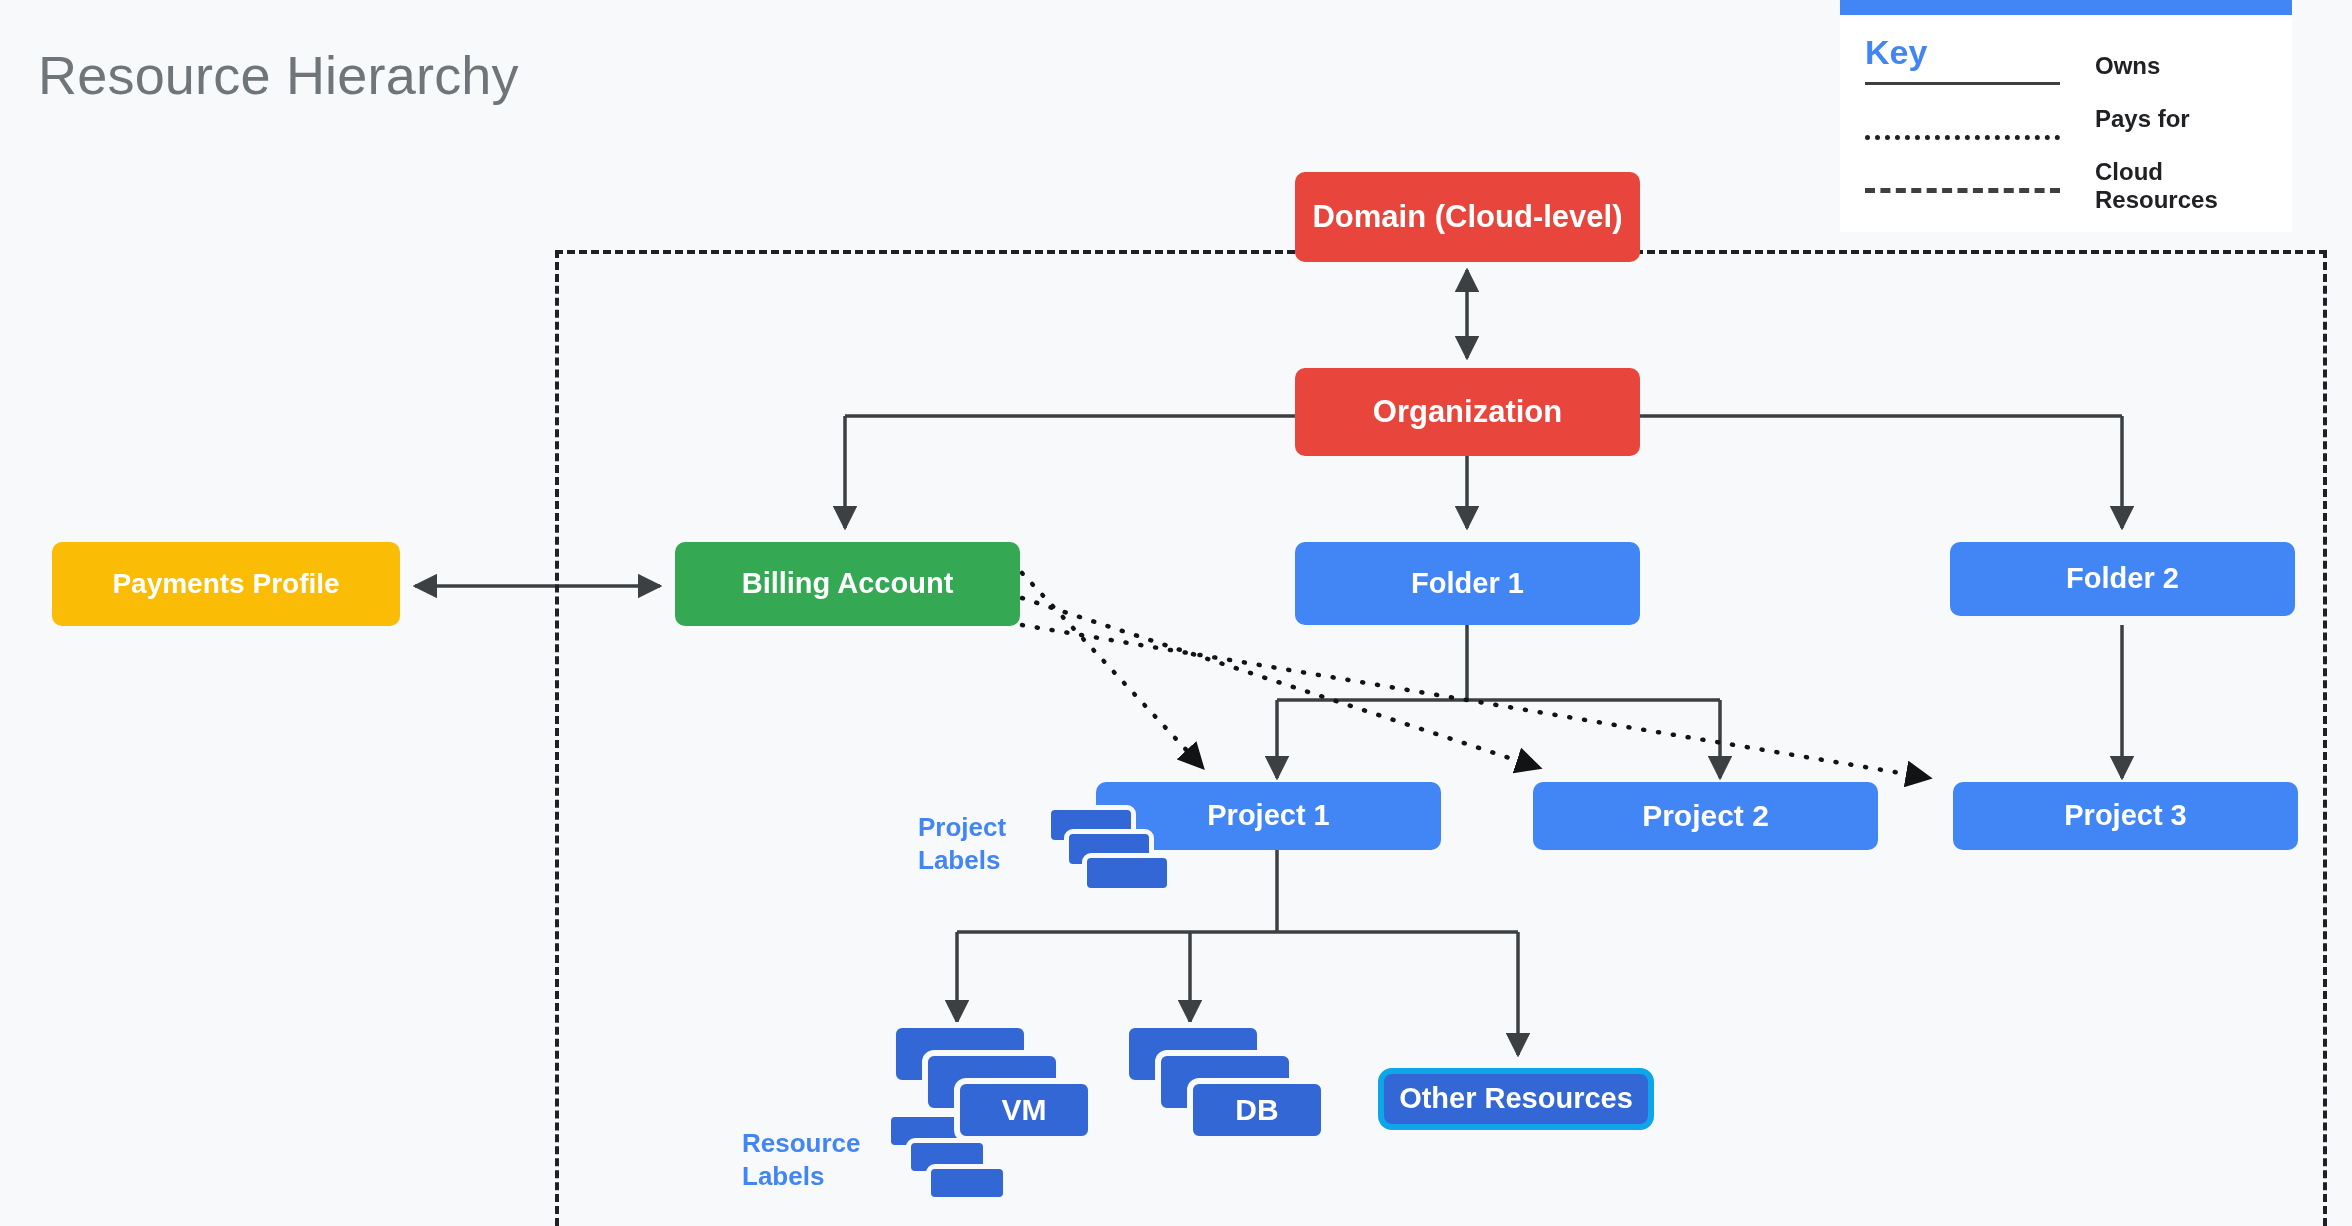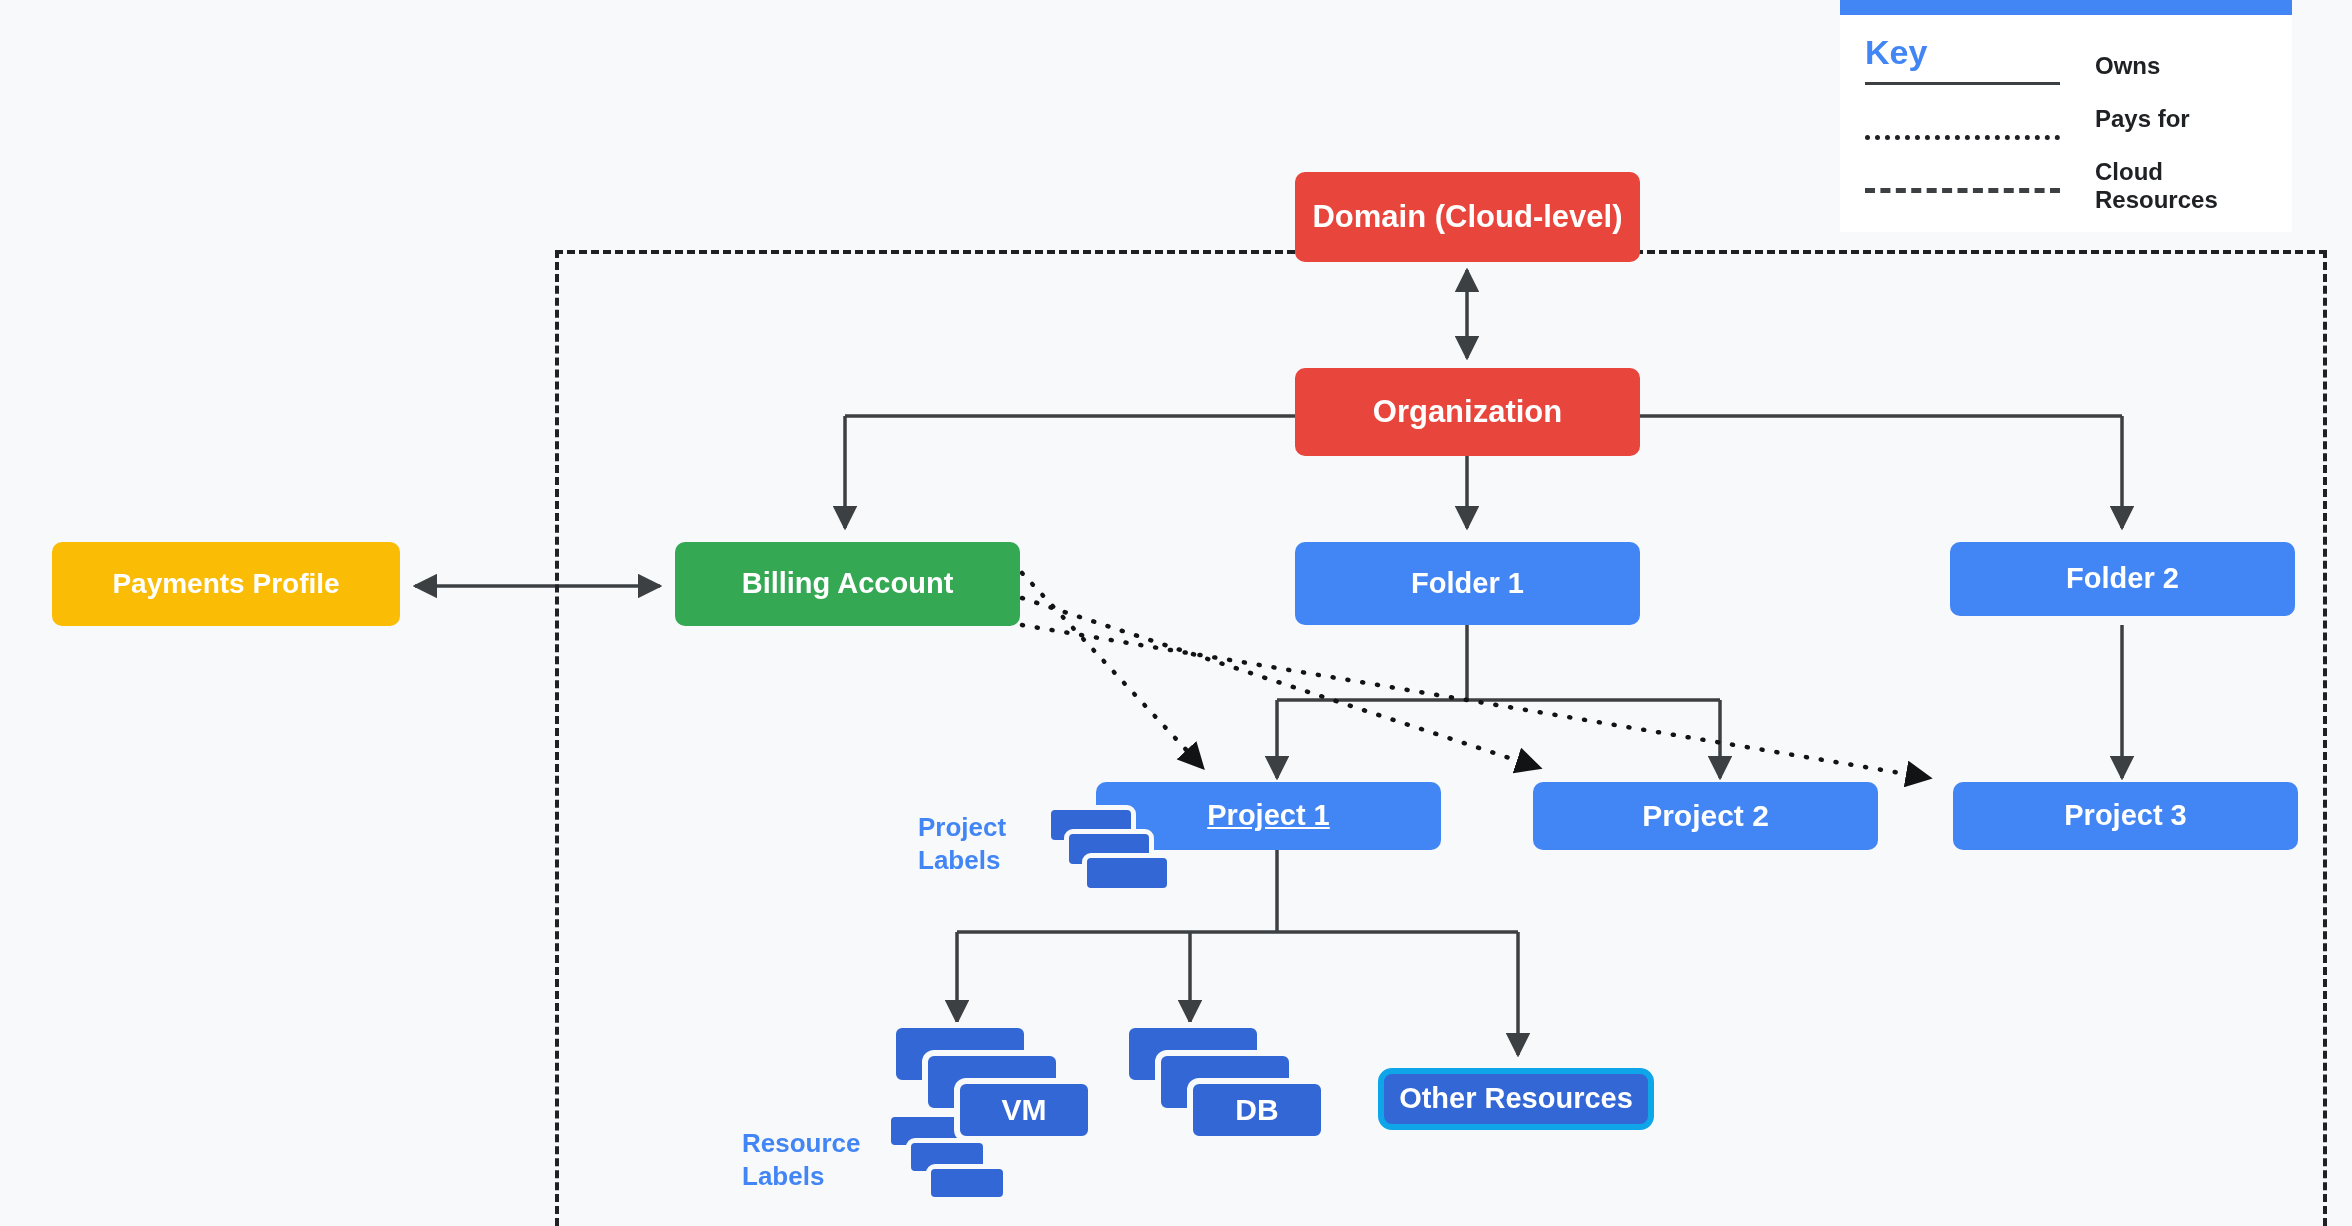--- a/index.html
+++ b/index.html
@@ -162,20 +162,21 @@
     color: #202124;
     line-height: 1.15;
     white-space: pre-line;
   }
 </style>
 </head>
 <body>
 
 <div id="canvas">
 
+  <div id="page-title">Resource Hierarchy</div>
 
   <div id="cloud-boundary"></div>
 
   <svg id="edges" viewBox="0 0 2352 1226" xmlns="http://www.w3.org/2000/svg">
     <defs>
       <marker id="arrow" viewBox="0 0 10 10" refX="9" refY="5" markerWidth="7" markerHeight="7" orient="auto-start-reverse">
         <path d="M 0 0 L 10 5 L 0 10 z" fill="#3c4043"></path>
       </marker>
       <marker id="arrowstart" viewBox="0 0 10 10" refX="1" refY="5" markerWidth="7" markerHeight="7" orient="auto">
         <path d="M 10 0 L 0 5 L 10 10 z" fill="#3c4043"></path>
@@ -222,21 +223,21 @@
   <div class="node node-red" style="left:1295px; top:368px; width:345px; height:88px; font-size:31px;">Organization</div>
 
   <div class="node node-yellow" style="left:52px; top:542px; width:348px; height:84px; font-size:28px;">Payments Profile</div>
 
   <div class="node node-green" style="left:675px; top:542px; width:345px; height:84px; font-size:29px;">Billing Account</div>
 
   <div class="node node-blue" style="left:1295px; top:542px; width:345px; height:83px; font-size:29px;">Folder 1</div>
 
   <div class="node node-blue" style="left:1950px; top:542px; width:345px; height:74px; font-size:29px;">Folder 2</div>
 
-  <div class="node node-blue" style="left:1096px; top:782px; width:345px; height:68px; font-size:29px;text-decoration:underline;">Project 1</div>
+  <div class="node node-blue" style="left:1096px; top:782px; width:345px; height:68px; font-size:29px;">Project 1</div>
 
   <div class="node node-blue" style="left:1533px; top:782px; width:345px; height:68px; font-size:30px;">Project 2</div>
 
   <div class="node node-blue" style="left:1953px; top:782px; width:345px; height:68px; font-size:29px;">Project 3</div>
 
   <div class="node node-dblue" style="left:1378px; top:1068px; width:276px; height:62px; font-size:29px; border:6px solid #0ea5e9; border-radius:14px;">Other Resources</div>
 
   <div class="sidelabel" style="left:918px; top:811px; width:120px;">Project
 Labels</div>
   <div class="chipstack" style="left:1046px; top:805px; width:140px; height:90px;">

